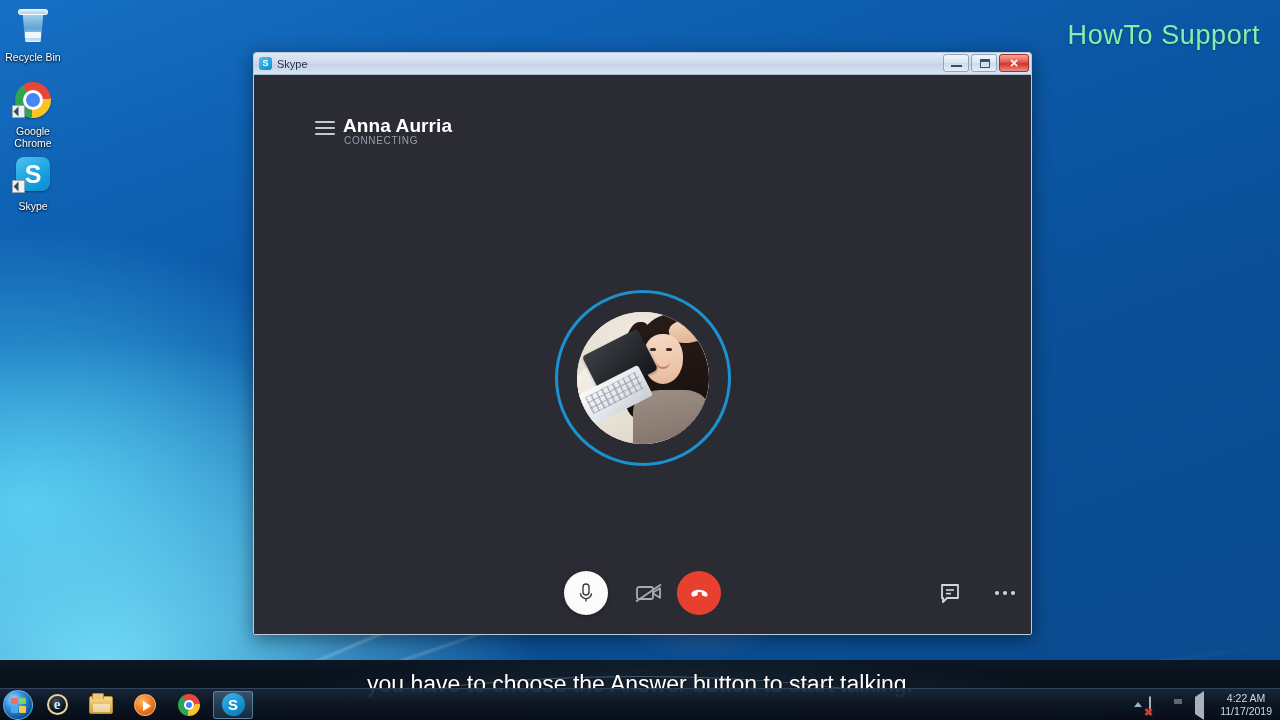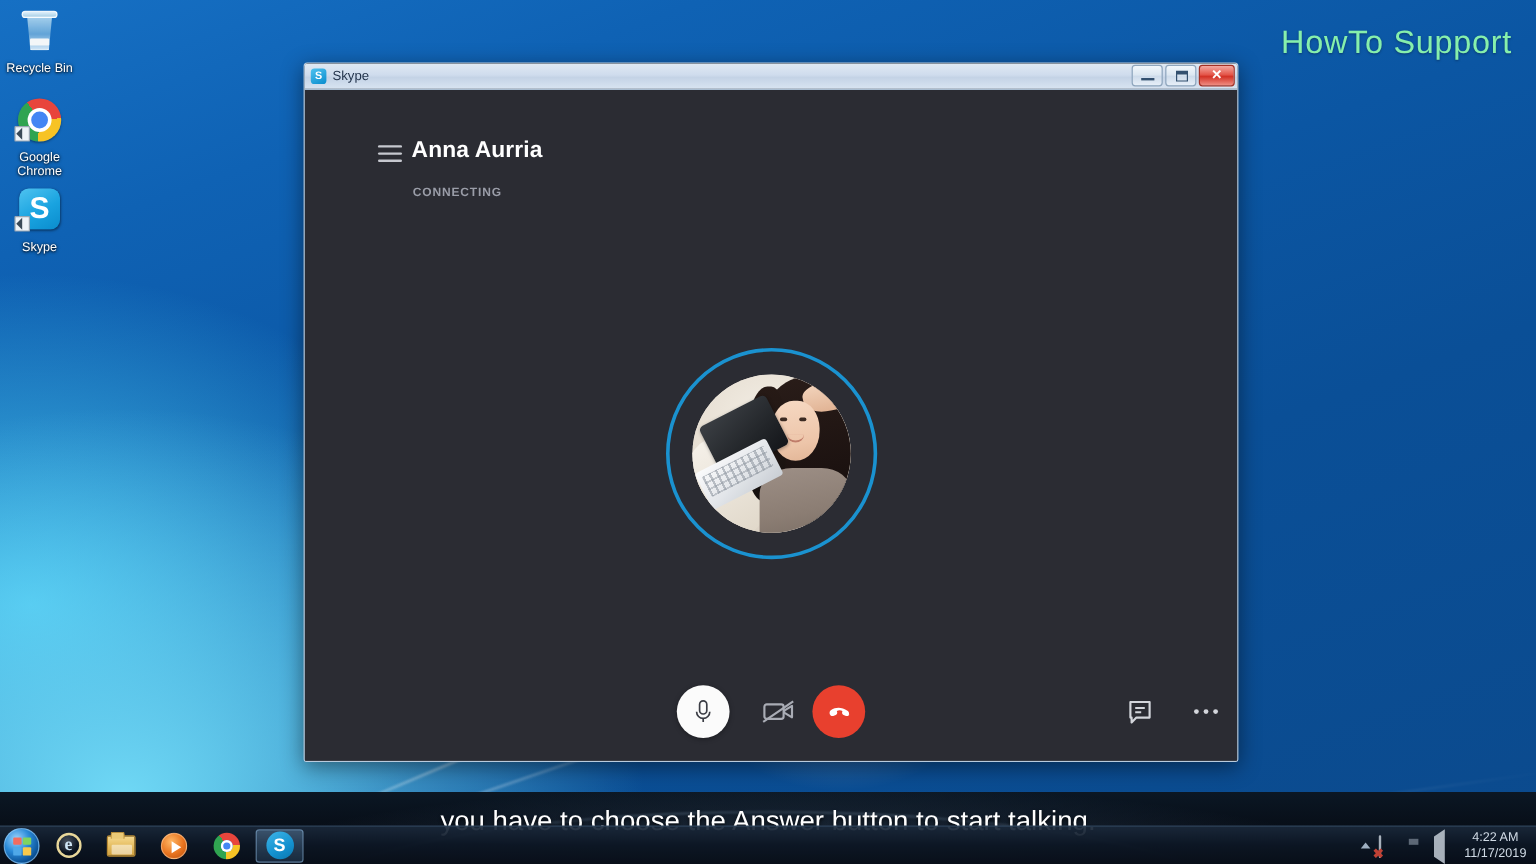--- a/index.html
+++ b/index.html
@@ -174,22 +174,22 @@
     position: absolute; left: 0; width: 20px; height: 2px; background: #c6c8cf; border-radius: 1px;
   }
   .hamburger span:nth-child(1) { top: 0; }
   .hamburger span:nth-child(2) { top: 6px; }
   .hamburger span:nth-child(3) { top: 12px; }
   .peer-name {
     position: absolute; left: 45px; top: 40px;
     font-size: 19px; font-weight: bold; color: #ffffff; letter-spacing: .1px;
   }
   .peer-status {
-    position: absolute; left: 46px; top: 80px;
-    font-size: 10px; font-weight: bold; letter-spacing: .7px; color: #9a9da8; text-align: right;
+    position: absolute; left: 46px; top: 60px;
+    font-size: 10px; font-weight: normal; letter-spacing: .7px; color: #9a9da8; text-align: right;
   }
 
   
   .avatar-wrap {
     position: absolute; left: 50%; top: 215px; transform: translateX(-50%);
     width: 176px; height: 176px;
   }
   .avatar-ring {
     position: absolute; inset: 0; border-radius: 50%;
     border: 3px solid #1a92d0;

